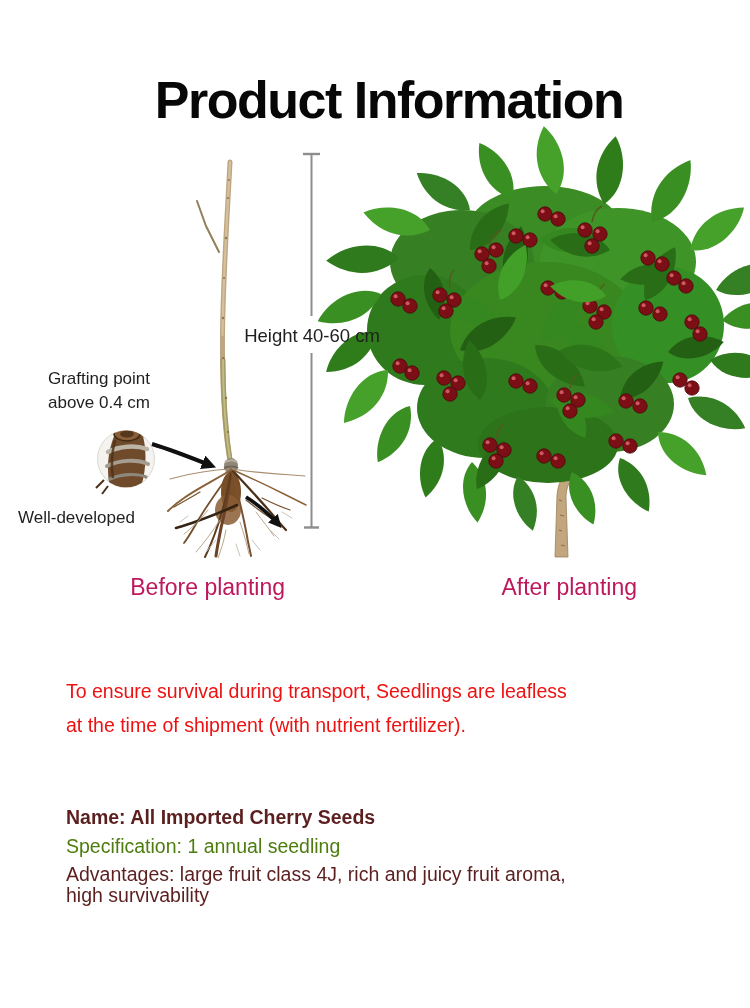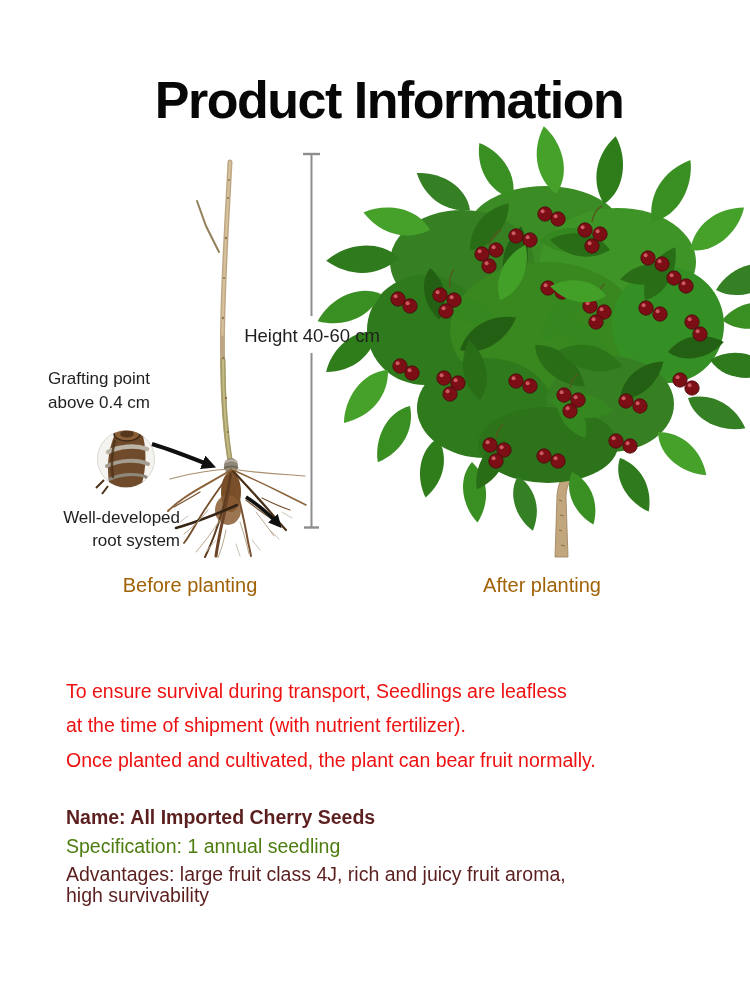--- a/index.html
+++ b/index.html
@@ -9,22 +9,22 @@
   }
   .title {
     position:absolute; left:0; top:58px; width:750px; margin:14px;
     text-align:center; font-size:52px; font-weight:bold; letter-spacing:-1.5px;
     color:#070707; line-height:56px;
   }
   .art { position:absolute; left:0; top:0; width:750px; height:1008px; }
   .lbl { position:absolute; color:#1f1f1f; }
   .grafting { left:18px; top:367px; width:162px; text-align:center; font-size:17px; line-height:24px; }
   .heightlbl { left:229px; top:325px; width:166px; text-align:center; font-size:18.5px; white-space:nowrap; }
-  .rootlbl { left:18px; top:506px; width:162px; text-align:right; font-size:17px; line-height:23px; }
-  .caption { position:absolute; font-size:20px; color:#a16207; text-align:center; white-space:nowrap; }
+  .rootlbl { left:18px; top:506px; width:162px; text-align:left; font-size:17px; line-height:23px; }
+  .caption { position:absolute; font-size:23px; color:#be185d; text-align:right; white-space:nowrap; }
   .before { left:95px; top:574px; width:190px; }
   .after { left:447px; top:574px; width:190px; }
   .notice { position:absolute; left:66px; top:674px; font-size:19.5px; line-height:34.4px; }
   .notice div { white-space:nowrap; }
   .dline { position:absolute; left:66px; font-size:19.5px; white-space:nowrap; }
   .d1 { top:806px;font-weight:bold; } .d2 { top:835px; } .d3 { top:863px; } .d4 { top:884px;text-align:center; }
 </style>
 </head>
 <body>
 
@@ -249,30 +249,28 @@
 
   <div class="lbl grafting">
     <div>Grafting point</div>
     <div>above 0.4 cm</div>
   </div>
 
   <div class="lbl heightlbl">Height 40-60 cm</div>
 
   <div class="lbl rootlbl">
     <div>Well-developed</div>
-    <div>root system</div>
   </div>
 
   <div class="caption before">Before planting</div>
   <div class="caption after">After planting</div>
 
   <div class="notice" style="color: rgb(238, 17, 17);">
     <div>To ensure survival during transport, Seedlings are leafless</div>
     <div>at the time of shipment (with nutrient fertilizer).</div>
-    <div>Once planted and cultivated, the plant can bear fruit normally.</div>
   </div>
 
   <div>
     <div class="dline d1" style="color: rgb(92, 31, 31);">Name: All Imported Cherry Seeds</div>
     <div class="dline d2" style="color: #4d7c0f;">Specification: 1 annual seedling</div>
     <div class="dline d3" style="color: rgb(92, 31, 31);">Advantages: large fruit class 4J, rich and juicy fruit aroma,</div>
     <div class="dline d4" style="color: rgb(92, 31, 31);">high survivability</div>
   </div>
 
 </div>

